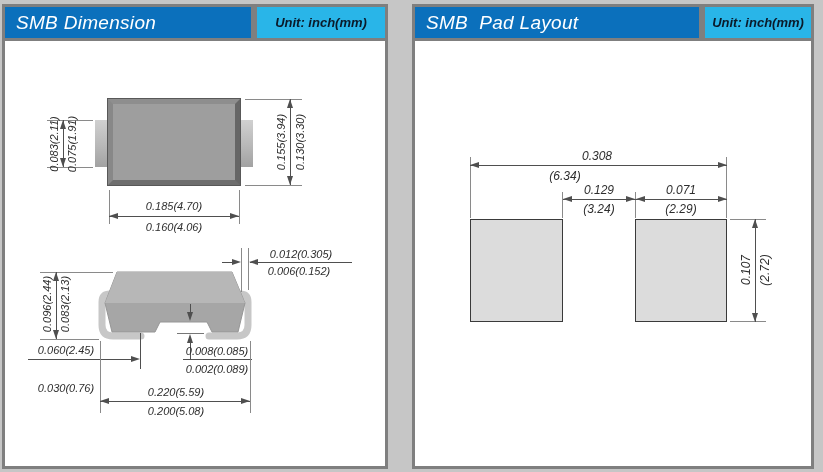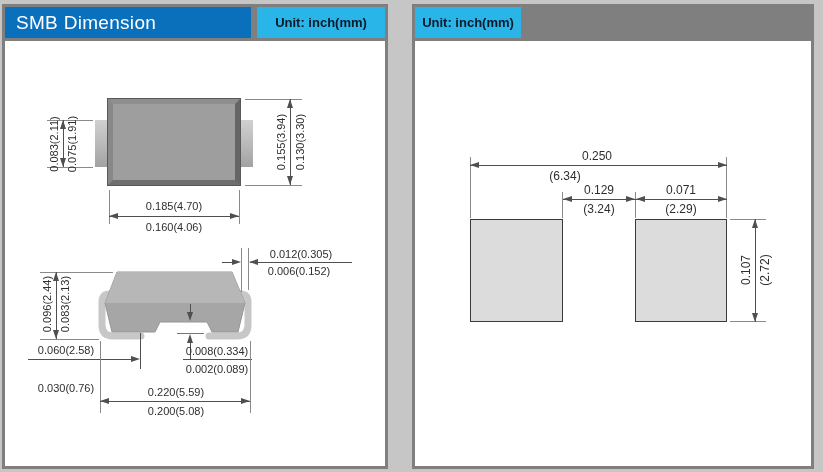--- a/index.html
+++ b/index.html
@@ -1,17 +1,17 @@
 <!DOCTYPE html>
 <html><head>
 <meta charset="utf-8">
 <style>
   html,body{margin:0;padding:0;}
   #stage{position:relative;width:823px;height:472px;background:#c6c6c6;overflow:hidden;
-         font-family:"Liberation Sans",sans-serif;}
+         font-family:"Liberation Sans",sans-serif;font-style:italic;}
   .panel{position:absolute;background:#ffffff;border:3px solid #7f7f7f;box-sizing:content-box;}
   .hdr{display:flex;gap:6px;background:#7f7f7f;border-bottom:3px solid #7f7f7f;height:31px;}
   .hdr-title{flex:1;background:#0b70bc;color:#ffffff;font-size:19px;line-height:31px;
              padding-left:11px;white-space:pre;letter-spacing:.3px;}
   .hdr-unit{background:#29b5e8;color:#0a1a2a;font-weight:bold;font-size:13px;line-height:31px;
             text-align:center;}
   
   .hl{position:absolute;height:1px;background:#4f4f4f;}
   .vl{position:absolute;width:1px;background:#4f4f4f;}
   .ext{background:#8a8a8a;}
@@ -41,20 +41,21 @@
 
   <div class="panel" id="panelL" style="left:2px;top:4px;width:380px;height:459px;">
     <div class="hdr">
       <div class="hdr-title">SMB Dimension</div>
       <div class="hdr-unit" style="width:128px;">Unit: inch(mm)</div>
     </div>
   </div>
 
   <div class="panel" id="panelR" style="left:412px;top:4px;width:396px;height:459px;">
     <div class="hdr">
+      <div class="hdr-title">SMB  Pad Layout</div>
       <div class="hdr-unit" style="width:106px;">Unit: inch(mm)</div>
     </div>
   </div>
 
   <div class="tv-tab" style="left:95px;"></div>
   <div class="tv-tab" style="left:239px;"></div>
   <div class="tv-body"></div>
 
   <div class="hl ext" style="left:47px;top:120px;width:46px;"></div>
   <div class="hl ext" style="left:47px;top:167px;width:46px;"></div>
@@ -100,49 +101,49 @@
   <div class="hl" style="left:222px;top:262px;width:12px;"></div>
   <div class="ah r" style="left:232px;top:259px;"></div>
   <div class="hl" style="left:250px;top:262px;width:102px;"></div>
   <div class="ah l" style="left:249px;top:259px;"></div>
   <div class="dim" style="left:301px;top:254px;">0.012(0.305)</div>
   <div class="dim" style="left:299px;top:271px;">0.006(0.152)</div>
 
   <div class="hl" style="left:28px;top:359px;width:104px;"></div>
   <div class="ah r" style="left:131px;top:356px;"></div>
   <div class="vl" style="left:140px;top:333px;height:36px;"></div>
-  <div class="dim" style="left:66px;top:350px;">0.060(2.58)</div>
+  <div class="dim" style="left:66px;top:350px;">0.060(2.45)</div>
   <div class="dim" style="left:66px;top:388px;">0.030(0.76)</div>
 
   <div class="hl" style="left:177px;top:333px;width:27px;background:#777;"></div>
   <div class="vl" style="left:190px;top:304px;height:9px;"></div>
   <div class="ah d" style="left:187px;top:312px;"></div>
   <div class="ah u" style="left:187px;top:334px;"></div>
   <div class="vl" style="left:190px;top:341px;height:18px;"></div>
   <div class="hl" style="left:183px;top:359px;width:69px;"></div>
-  <div class="dim" style="left:217px;top:351px;">0.008(0.334)</div>
+  <div class="dim" style="left:217px;top:351px;">0.008(0.085)</div>
   <div class="dim" style="left:217px;top:369px;">0.002(0.089)</div>
 
   <div class="vl ext" style="left:100px;top:341px;height:72px;"></div>
   <div class="vl ext" style="left:250px;top:341px;height:72px;"></div>
   <div class="hl" style="left:100px;top:401px;width:150px;"></div>
   <div class="ah l" style="left:100px;top:398px;"></div>
   <div class="ah r" style="left:241px;top:398px;"></div>
   <div class="dim" style="left:176px;top:392px;">0.220(5.59)</div>
   <div class="dim" style="left:176px;top:411px;text-align:center;">0.200(5.08)</div>
 
   <div class="pad" style="left:470px;"></div>
   <div class="pad" style="left:635px;width:92px;"></div>
 
   <div class="vl ext" style="left:470px;top:157px;height:61px;"></div>
   <div class="vl ext" style="left:726px;top:157px;height:61px;"></div>
   <div class="hl" style="left:470px;top:165px;width:257px;"></div>
   <div class="ah l" style="left:470px;top:162px;"></div>
   <div class="ah r" style="left:718px;top:162px;"></div>
-  <div class="dim big" style="left:597px;top:156px;">0.250</div>
+  <div class="dim big" style="left:597px;top:156px;">0.308</div>
   <div class="dim big" style="left:565px;top:176px;">(6.34)</div>
 
   <div class="vl ext" style="left:562px;top:192px;height:26px;"></div>
   <div class="vl ext" style="left:635px;top:192px;height:26px;"></div>
   <div class="hl" style="left:563px;top:199px;width:72px;"></div>
   <div class="ah l" style="left:563px;top:196px;"></div>
   <div class="ah r" style="left:626px;top:196px;"></div>
   <div class="dim big" style="left:599px;top:190px;">0.129</div>
   <div class="dim big" style="left:599px;top:209px;">(3.24)</div>
 

